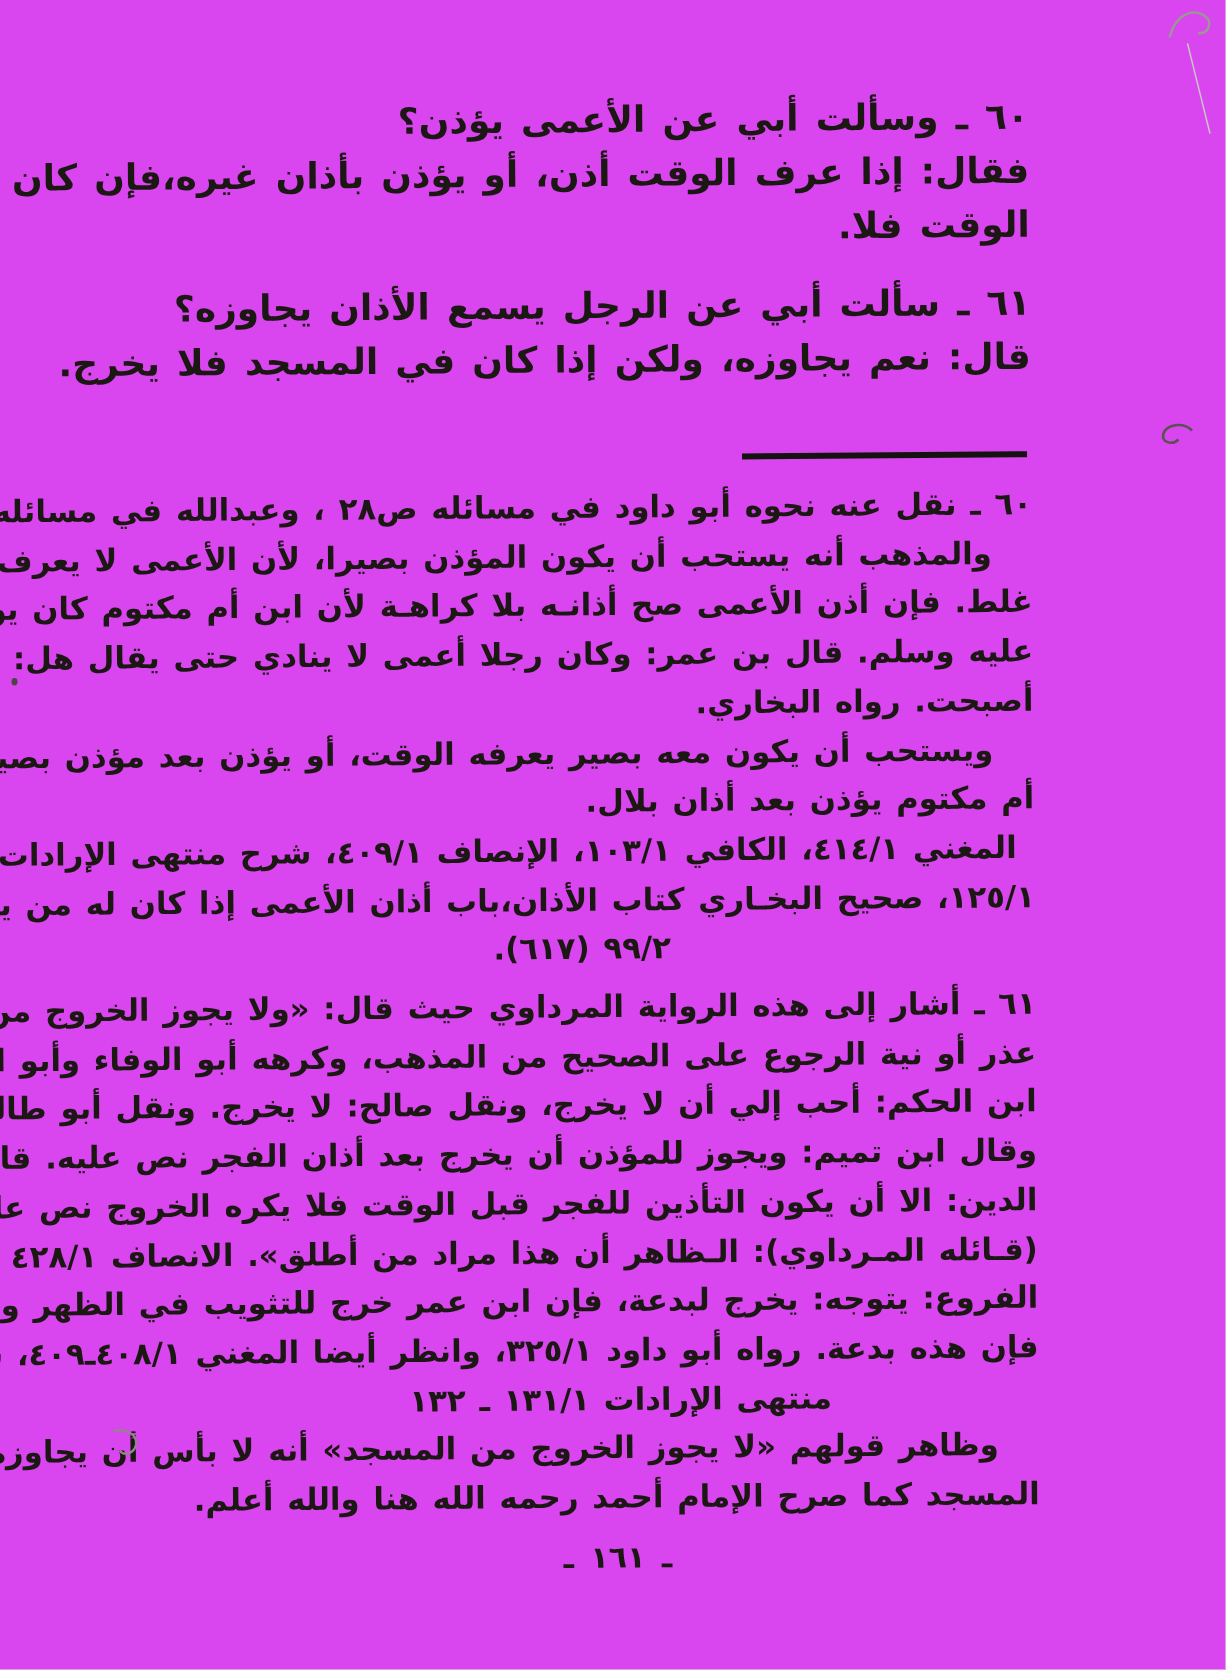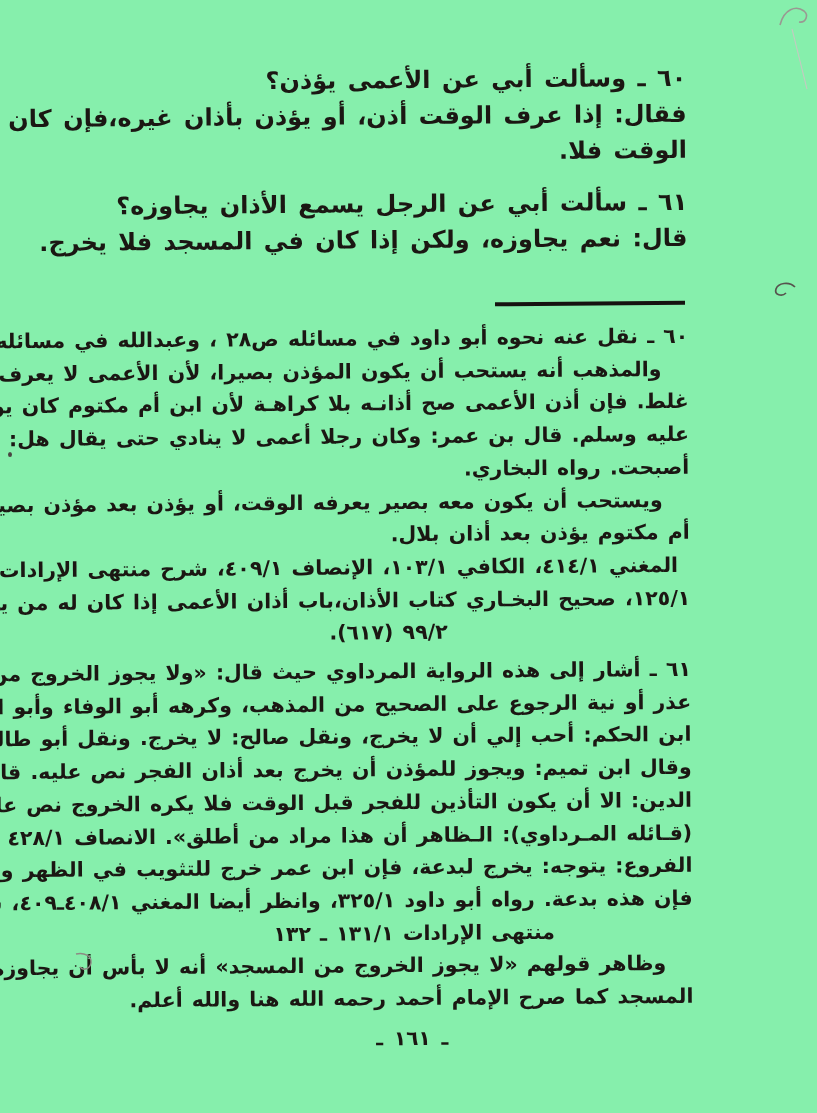--- a/index.html
+++ b/index.html
@@ -1,20 +1,20 @@
 <!DOCTYPE html>
 <html lang="ar" dir="rtl"><head>
 <meta charset="utf-8">
 <style>
   html,body{margin:0;padding:0;background:#e8e8e6;}
   .sheet{
     position:relative;
     width:817px;height:1113px;
     margin:0 auto;
-    background:#86efac;
+    background:#d946ef;
     overflow:hidden;
     font-family:"DejaVu Sans", sans-serif;
     color:#1b1713;
     direction:rtl;
   }
   .tilt{position:absolute;inset:0;transform:rotate(-0.45deg);transform-origin:50% 50%;}
   
   .main-block{position:absolute;top:62px;right:127px;left:55px;}
   .q-block{margin:0;}
   .q-block + .q-block{margin-top:16px;}

